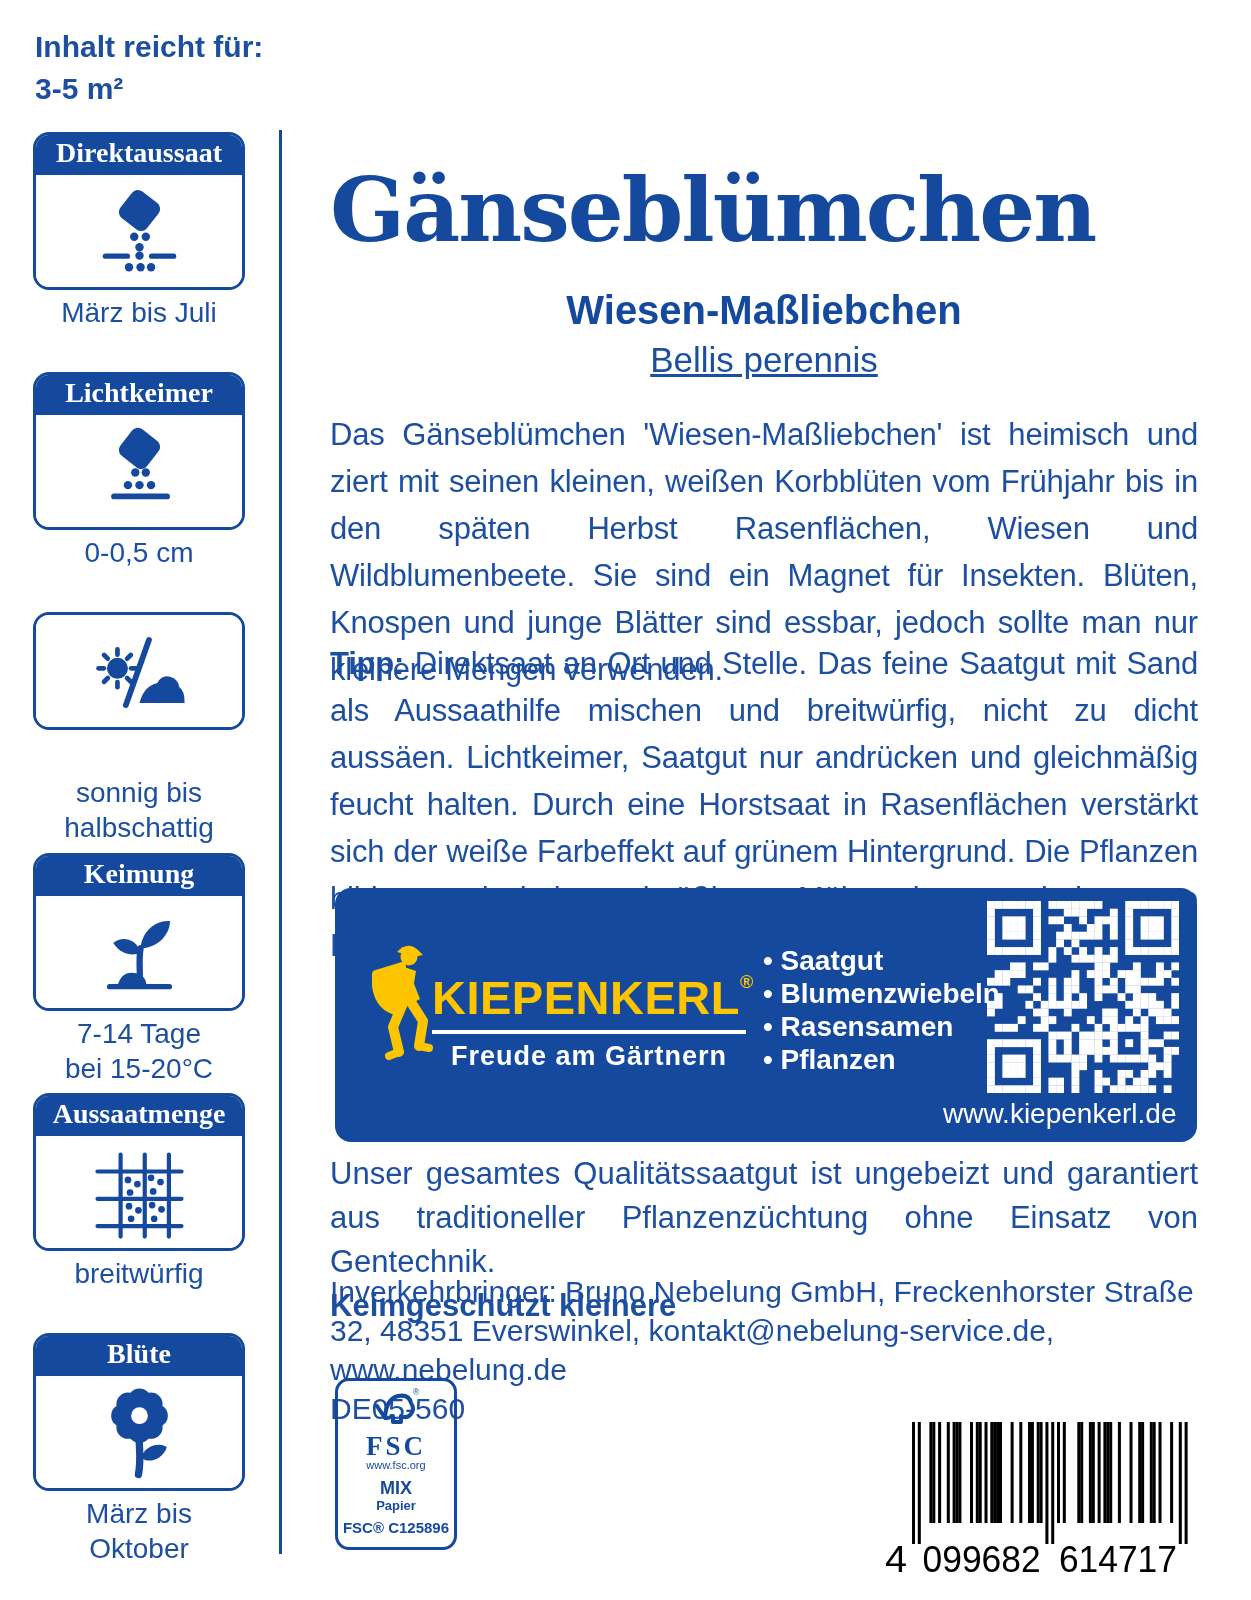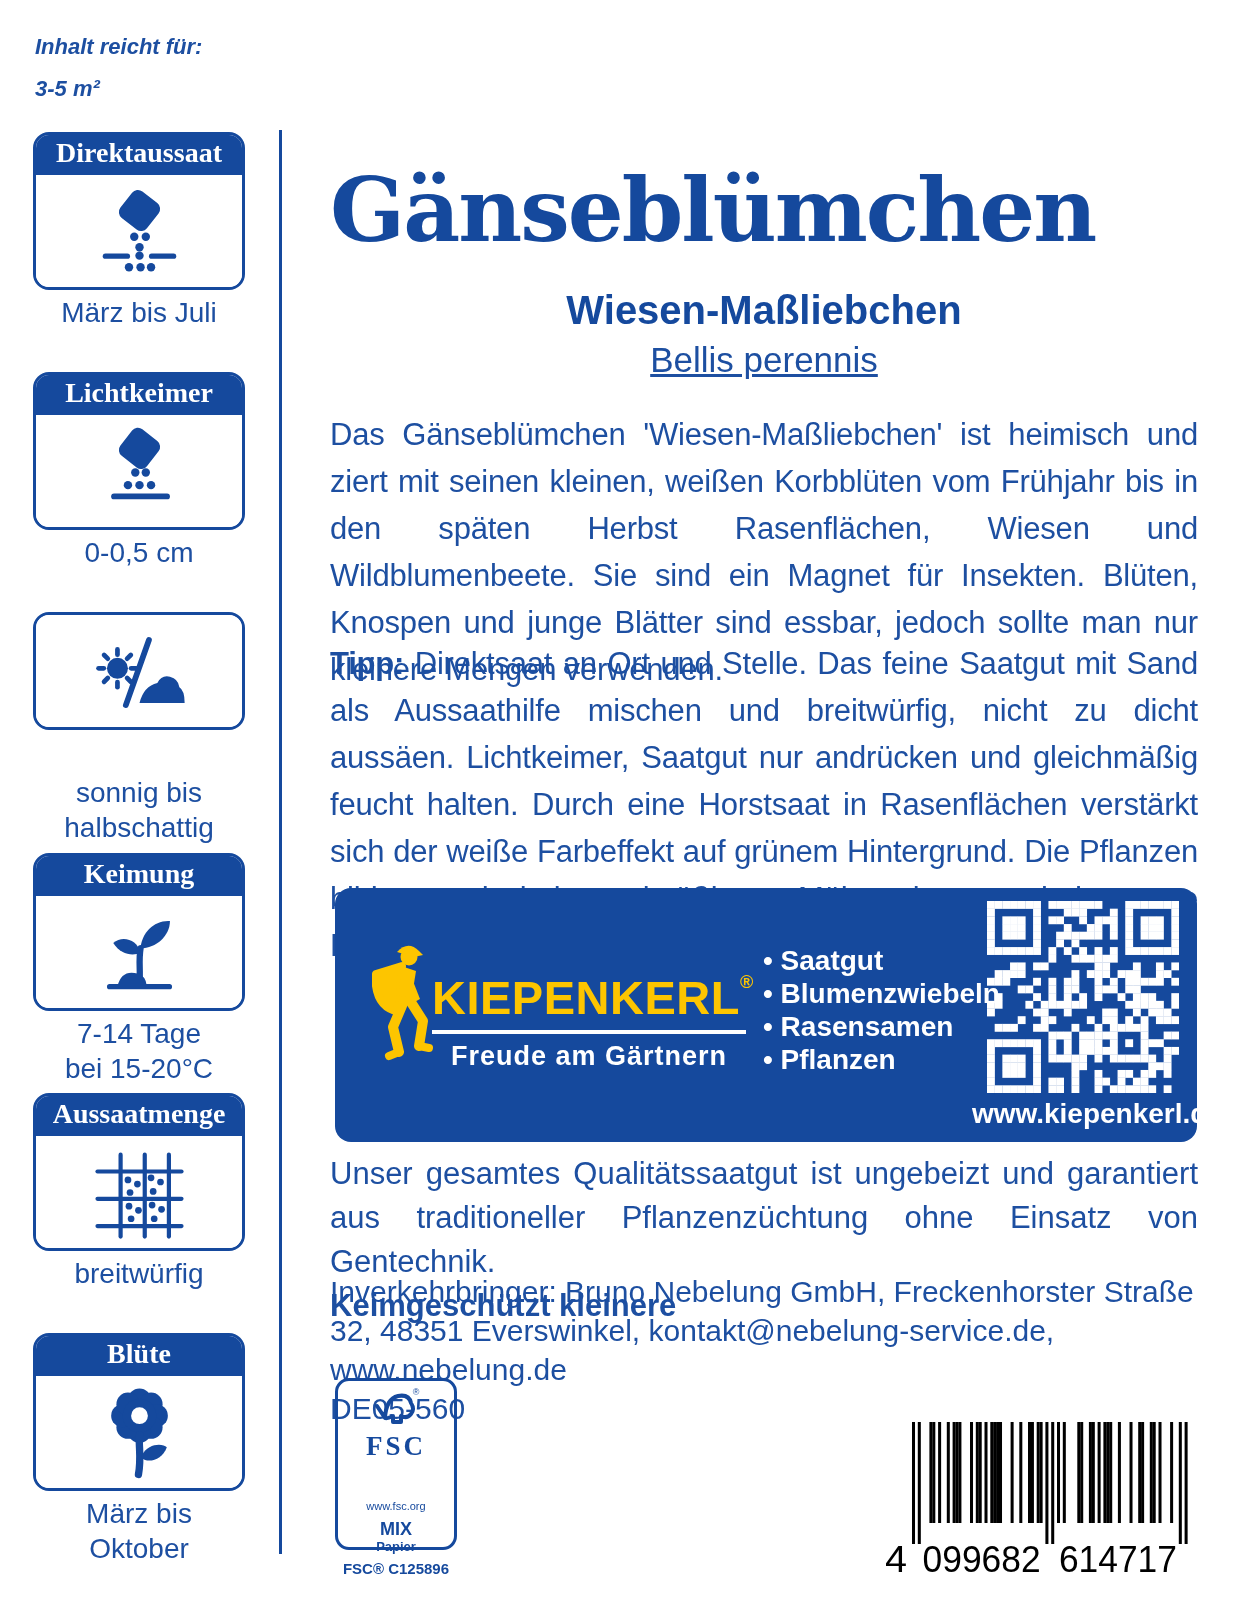--- a/index.html
+++ b/index.html
@@ -1,22 +1,22 @@
 <!DOCTYPE html>
 <html style="--blue: #1d4fa1; --blue-fill: #15499d; --yellow: #fdc500;"><head>
 <meta charset="utf-8">
 <style>
   html,body{margin:0;padding:0;}
   body{
     width:1251px;height:1600px;background:#ffffff;position:relative;overflow:hidden;
     font-family:"Liberation Sans", sans-serif;color:var(--blue);
   }
   
-  .note{position:absolute;left:35px;top:26px;font-size:22px;font-weight:700;
-        line-height:42px;color:var(--blue);white-space:pre-line;font-style:italic;}
+  .note{position:absolute;left:35px;top:26px;font-size:30px;font-weight:700;
+        line-height:42px;color:var(--blue);white-space:pre-line;}
   .infobox{position:absolute;left:33px;width:212px;border:3px solid var(--blue-fill);
         border-radius:16px;background:#fff;overflow:hidden;box-sizing:border-box;font-family:Liberation Serif, serif;}
   .infobox .hd{background:var(--blue-fill);color:#fff;font-weight:700;font-size:28px;
         text-align:center;padding:2px 0 6px;}
   .infobox .bd{height:112px;display:flex;align-items:center;justify-content:center;background:#fff;}
   .caption{position:absolute;left:33px;width:212px;text-align:center;color:var(--blue);
         font-size:28px;line-height:35px;white-space:pre-line;font-weight:500;}
   .divider{position:absolute;left:279px;top:130px;width:3px;height:1424px;background:var(--blue-fill);}
   .icon{display:block;}
   .icon .st{stroke:var(--blue-fill);fill:none;stroke-linecap:round;stroke-linejoin:round;}
@@ -43,34 +43,34 @@
   .brandrow{position:absolute;left:97px;top:82px;color:var(--yellow);font-weight:700;
         font-size:47px;letter-spacing:0.5px;white-space:nowrap;}
   .brandrow .reg{font-size:18px;vertical-align:26px;}
   .brand-underline{position:absolute;left:97px;top:142px;width:314px;height:4px;background:#fff;}
   .tagline{position:absolute;left:97px;top:153px;width:314px;text-align:center;color:#fff;
         font-weight:700;font-size:27px;letter-spacing:1px;}
   .bullets{position:absolute;left:428px;top:56px;color:#fff;font-weight:700;
         font-size:28px;line-height:33px;}
   .bullet::before{content:"• ";}
   .qr{position:absolute;left:652px;top:13px;width:192px;height:192px;}
-  .website{position:absolute;left:608px;top:210px;width:280px;text-align:right;color:#fff;
-        font-weight:700;font-size:28px;}
+  .website{position:absolute;left:608px;top:210px;width:280px;text-align:left;color:#fff;
+        font-weight:400;font-size:28px;}
   
   .quality{position:absolute;left:330px;width:868px;top:1152px;font-size:31px;line-height:44px;
         text-align:justify;color:var(--blue);}
   .quality-bold{font-weight:700;text-align:left;}
   .distributor{position:absolute;left:330px;width:868px;top:1272px;font-size:30px;
         line-height:39px;color:var(--blue);}
   .fsc{position:absolute;left:335px;top:1378px;width:122px;height:172px;box-sizing:border-box;
         border:3px solid var(--blue-fill);border-radius:14px;text-align:center;color:var(--blue-fill);
         padding-top:6px;}
   .fsc-name{font-family:"Liberation Serif", serif;font-weight:700;font-size:27px;
         letter-spacing:3px;line-height:26px;}
-  .fsc-url{font-size:11px;line-height:13px;margin-top:41px;}
+  .fsc-url{font-size:11px;line-height:13px;}
   .fsc-mix{font-weight:700;font-size:18px;margin-top:6px;line-height:20px;}
   .fsc-paper{font-weight:700;font-size:13px;line-height:16px;}
   .fsc-lic{font-weight:700;font-size:15px;margin-top:5px;line-height:17px;}
   .barcode{position:absolute;left:886px;top:1420px;}
 </style>
 </head>
 <body>
 
 <div class="note">Inhalt reicht für:
 3-5 m²</div>

